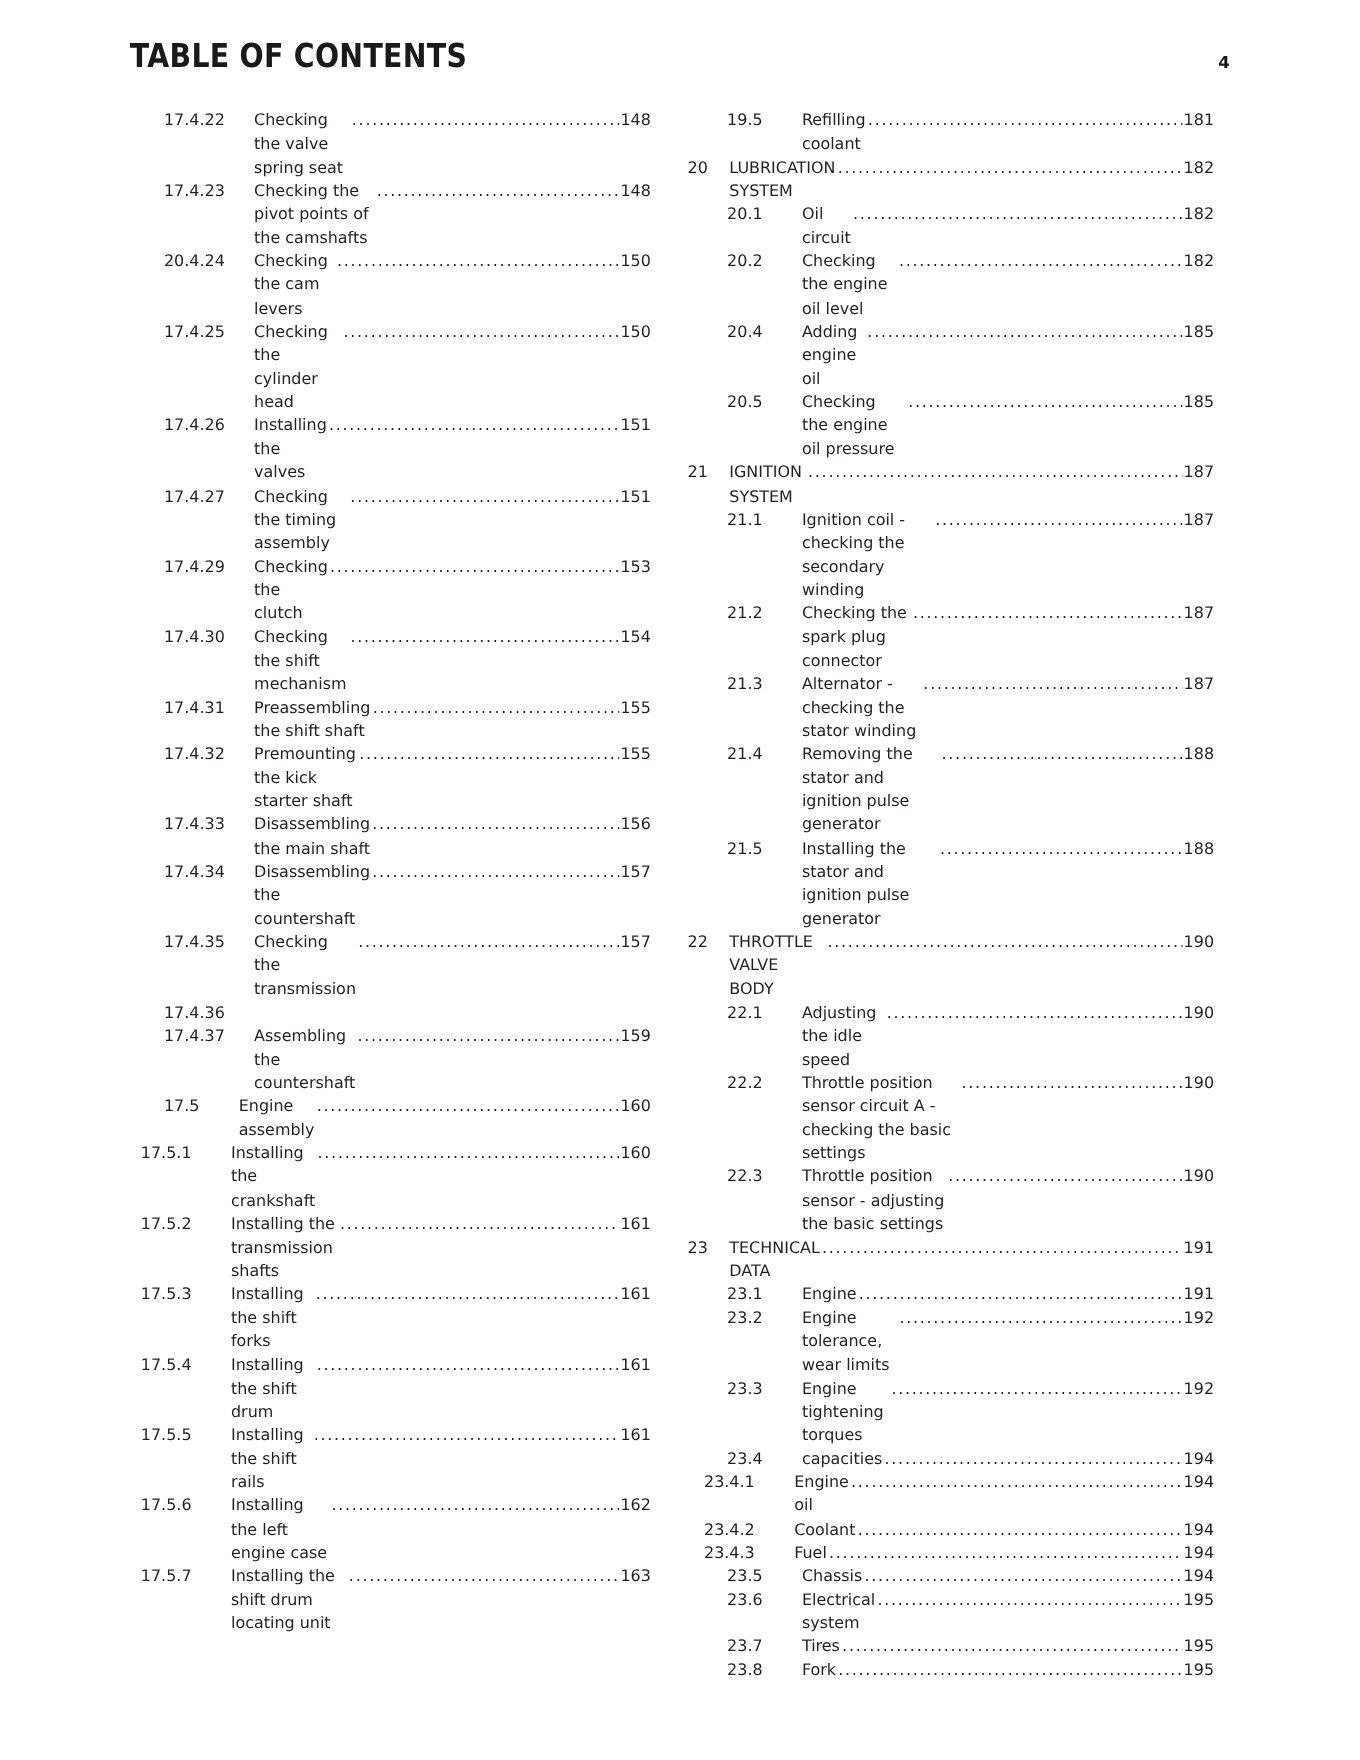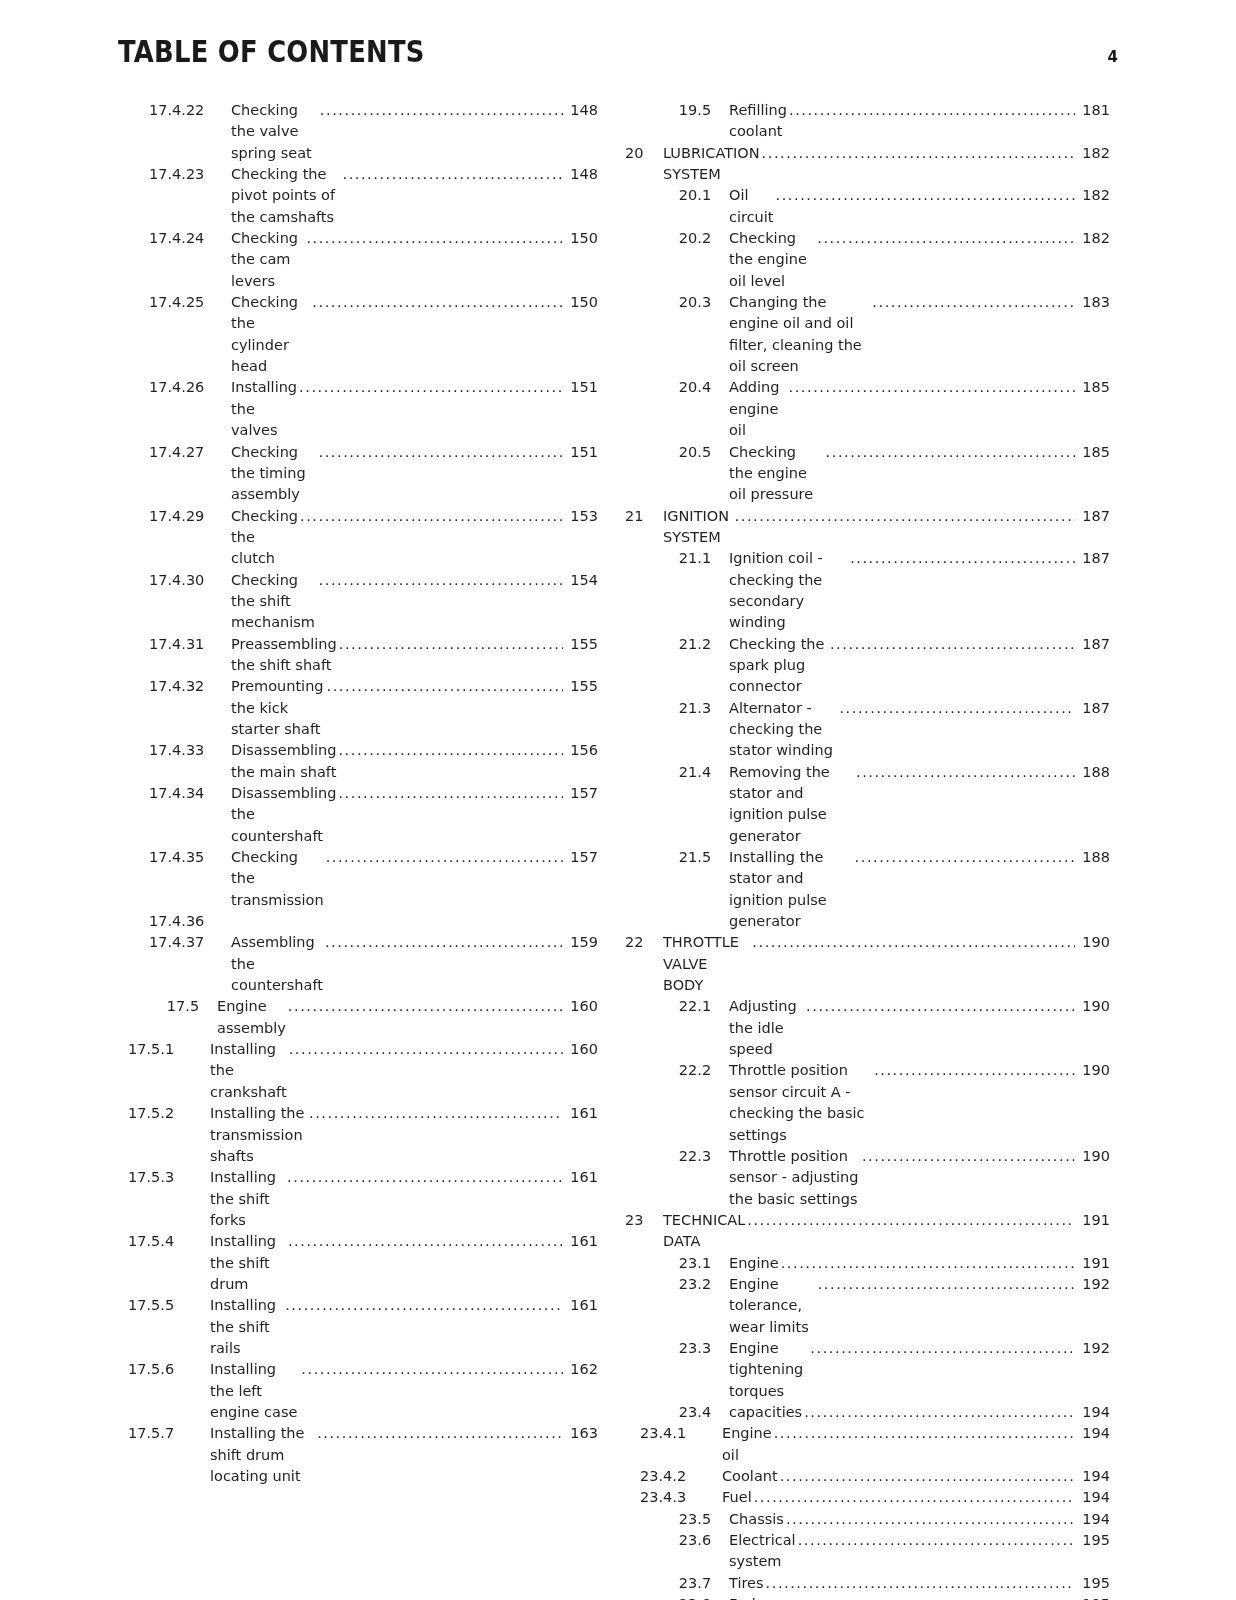--- a/index.html
+++ b/index.html
@@ -100,29 +100,28 @@
     margin-left: 2px;
     margin-right: 1px;
     color: #231f20;
   }
   .leader::before {
     content: "......................................................................................................";
   }
   .pg {
     flex: 0 0 auto;
     width: 34px;
-    text-align: right;
     white-space: nowrap;
   }
 
   
   .lvl1 > .num { width: 38px; margin-left: 0px; }
   .lvl1 > .body { margin-left: 0px; }
 
-  .lvl2 > .num { width: 68px; margin-left: 36px; text-align: center; }
+  .lvl2 > .num { width: 68px; margin-left: 36px; }
   .lvl2 > .body { margin-left: 0px; }
 
   .lvl3 > .num { width: 82px; margin-left: 15px; }
   .lvl3 > .body { margin-left: 0px; }
 
   .lvl4 > .num { width: 82px; margin-left: 36px; }
   .lvl4 > .body { margin-left: 0px; }
 </style>
 </head>
 <body>
@@ -146,21 +145,21 @@
         </div>
         <div class="entry lvl4">
           <span class="num">17.4.23</span>
           <span class="body">
             <span class="label">Checking the pivot points of the camshafts</span>
             <span class="leader"></span>
             <span class="pg">148</span>
           </span>
         </div>
         <div class="entry lvl4">
-          <span class="num">17.4.24</span>
+          <span class="num">20.4.24</span>
           <span class="body">
             <span class="label">Checking the cam levers</span>
             <span class="leader"></span>
             <span class="pg">150</span>
           </span>
         </div>
         <div class="entry lvl4">
           <span class="num">17.4.25</span>
           <span class="body">
             <span class="label">Checking the cylinder head</span>
@@ -343,28 +342,20 @@
         </div>
         <div class="entry lvl2">
           <span class="num">20.2</span>
           <span class="body">
             <span class="label">Checking the engine oil level</span>
             <span class="leader"></span>
             <span class="pg">182</span>
           </span>
         </div>
         <div class="entry lvl2">
-          <span class="num">20.3</span>
-          <span class="body">
-            <span class="label">Changing the engine oil and oil filter, cleaning the oil screen</span>
-            <span class="leader"></span>
-            <span class="pg">183</span>
-          </span>
-        </div>
-        <div class="entry lvl2">
           <span class="num">20.4</span>
           <span class="body">
             <span class="label">Adding engine oil</span>
             <span class="leader"></span>
             <span class="pg">185</span>
           </span>
         </div>
         <div class="entry lvl2">
           <span class="num">20.5</span>
           <span class="body">

